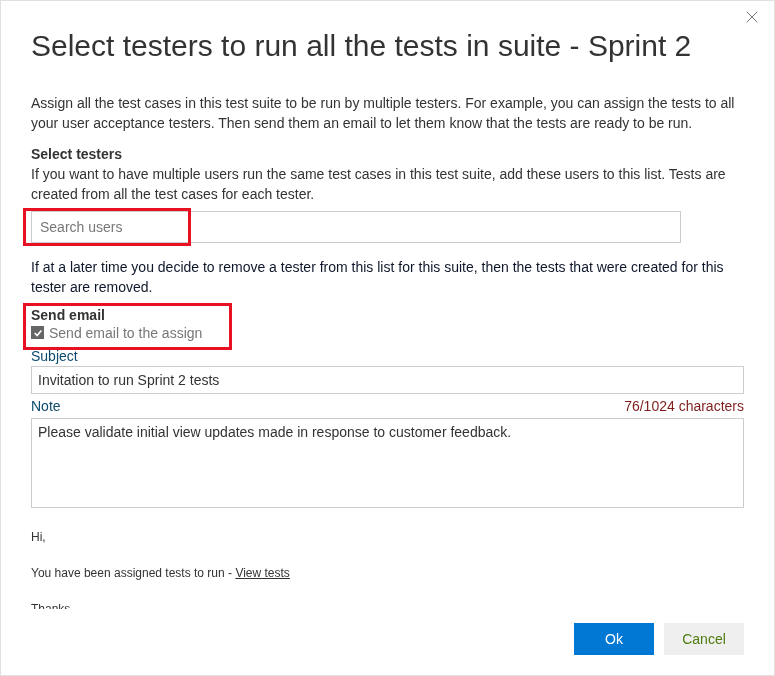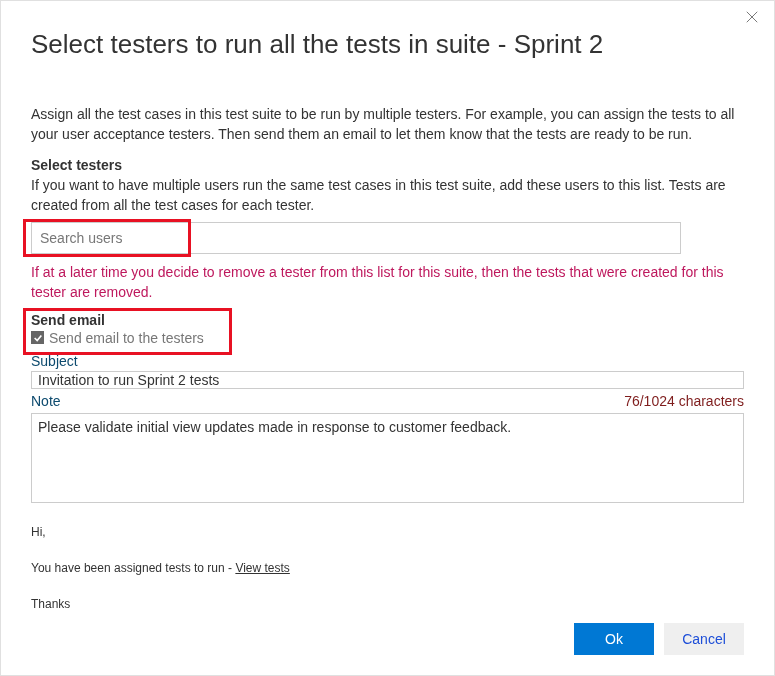--- a/index.html
+++ b/index.html
@@ -28,46 +28,46 @@
       top: 9px;
       right: 15px;
       cursor: pointer;
       font-size: 16px;
       color: #666;
       background: none;
       border: none;
       line-height: 1;
     }
     .title {
-      font-size: 26px;
+      font-size: 30px;
       font-weight: 300;
       color: #333;
       margin-top: 18px;
-      margin-bottom: 44px;
+      margin-bottom: 30px;
     }
     .intro {
       font-size: 14px;
       color: #333;
       line-height: 1.45;
       margin-bottom: 12px;
     }
     .section-header {
       font-weight: 700;
       font-size: 14px;
       margin-bottom: 2px;
     }
     .section-desc {
       font-size: 14px;
       color: #333;
       line-height: 1.45;
       margin-bottom: 7px;
     }
     .search-wrapper {
       position: relative;
-      margin-bottom: 8px;
+      margin-bottom: 14px;
     }
     .search-input {
       width: 650px;
       height: 32px;
       border: 1px solid #ccc;
       padding: 4px 8px;
       font-size: 14px;
       font-family: inherit;
       color: #333;
     }
@@ -78,21 +78,21 @@
       position: absolute;
       top: -3px;
       left: -8px;
       width: 168px;
       height: 38px;
       border: 3px solid #e81123;
       pointer-events: none;
     }
     .note-after-search {
       font-size: 14px;
-      color: #be185d;
+      color: #0f172a;
       line-height: 1.45;
       margin-bottom: 9px;
     }
     .send-email-section {
       position: relative;
     }
     .highlight-box-email {
       position: absolute;
       top: -4px;
       left: -8px;
@@ -126,21 +126,21 @@
       font-size: 14px;
       color: #777;
     }
     .field-label {
       font-size: 14px;
       color: #0c4a6e;
       margin-bottom: 2px;
     }
     .subject-input {
       width: 100%;
-      height: 18px;
+      height: 28px;
       border: 1px solid #ccc;
       padding: 3px 6px;
       font-size: 14px;
       font-family: inherit;
       color: #333;
       margin-bottom: 4px;
     }
     .note-row {
       display: flex;
       justify-content: space-between;
@@ -190,21 +190,21 @@
       font-family: inherit;
       cursor: pointer;
       padding: 0 18px;
     }
     .btn-primary {
       background: #0078d4;
       color: #fff;
     }
     .btn-secondary {
       background: #efefef;
-      color: #1d4ed8;
+      color: #4d7c0f;
     }
   </style>
 </head>
 <body>
 
 <div class="dialog">
 
   <button class="close-btn">
     <span>
       <svg viewBox="0 0 16 16" width="14" height="14">
@@ -229,21 +229,21 @@
   <p class="note-after-search">If at a later time you decide to remove a tester from this list for this suite, then the tests that were created for this tester are removed.</p>
 
   <div class="send-email-section">
     <div class="section-header">Send email</div>
     <div class="checkbox-row">
       <div class="checkbox">
         <svg viewBox="0 0 12 12">
             <polyline points="2,6 5,9 10,3" fill="none" stroke="#fff" stroke-width="2"></polyline>
           </svg>
       </div>
-      <span class="checkbox-label">Send email to the testers</span>
+      <span class="checkbox-label">Send email to the assign</span>
     </div>
     <div class="highlight-box-email"></div>
   </div>
 
   <div class="field-label">Subject</div>
   <input type="text" class="subject-input" value="Invitation to run Sprint 2 tests" style="">
 
   <div class="note-row">
     <span class="field-label">Note</span>
     <span class="char-count">76/1024 characters</span>

